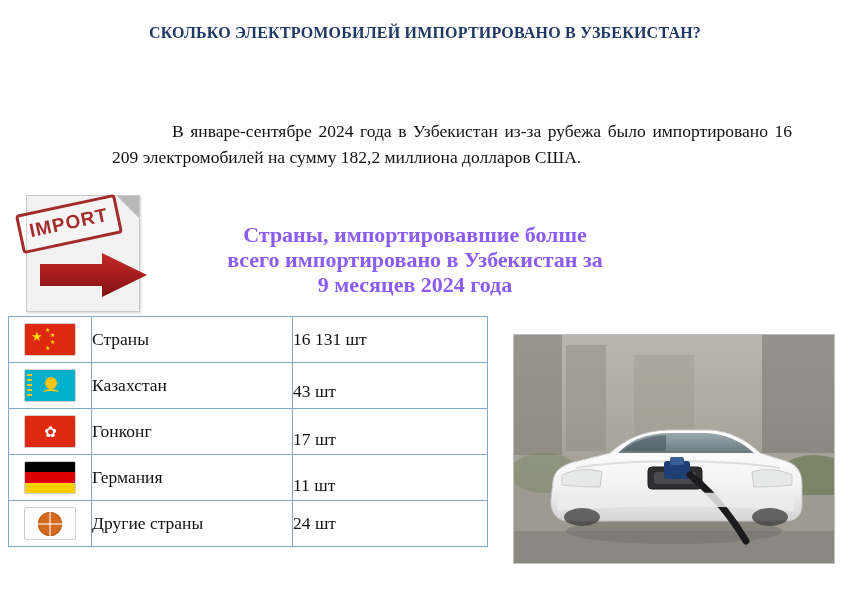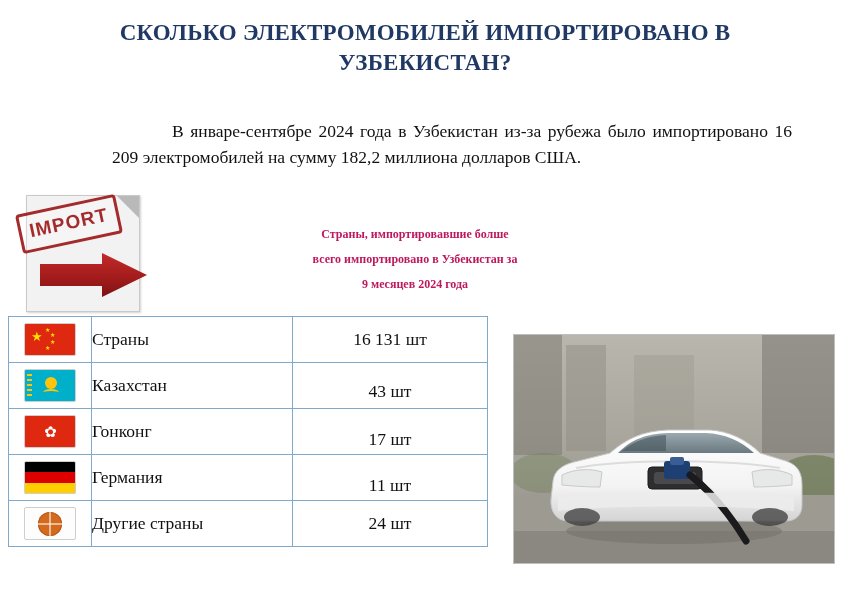--- a/index.html
+++ b/index.html
@@ -24,21 +24,21 @@
 
   
   .title {
     position: absolute;
     left: 55px;
     top: 18px;
     width: 740px;
     text-align: center;
     font-family: "Liberation Serif", serif;
     font-weight: bold;
-    font-size: 23px;
+    font-size: 16px;
     line-height: 30px;
     color: #1F3864;
     letter-spacing: 0.2px;
   }
 
   
   .intro {
     position: absolute;
     left: 112px;
     top: 118px;
@@ -105,23 +105,23 @@
   }
 
   
   .subheading {
     position: absolute;
     left: 200px;
     top: 222px;
     width: 430px;
     text-align: center;
     font-weight: bold;
-    font-size: 12px;
+    font-size: 22px;
     line-height: 25px;
-    color: #be185d;
+    color: #8b5cf6;
   }
 
   
   .table-wrap {
     position: absolute;
     left: 8px;
     top: 316px;
     width: 478px;
   }
   table.data {
@@ -141,21 +141,20 @@
     text-align: center;
     vertical-align: middle;
   }
   td.name-cell {
     width: 200px;
     padding-left: 12px;
     vertical-align: middle;
   }
   td.value-cell {
     width: 194px;
-    text-align: center;
     vertical-align: middle;
   }
   .val-shift-1 { position: relative; top: 6px; }
   .val-shift-2 { position: relative; top: 8px; }
   .val-shift-3 { position: relative; top: 8px; }
 
   
   .flag {
     display: inline-block;
     width: 52px;

